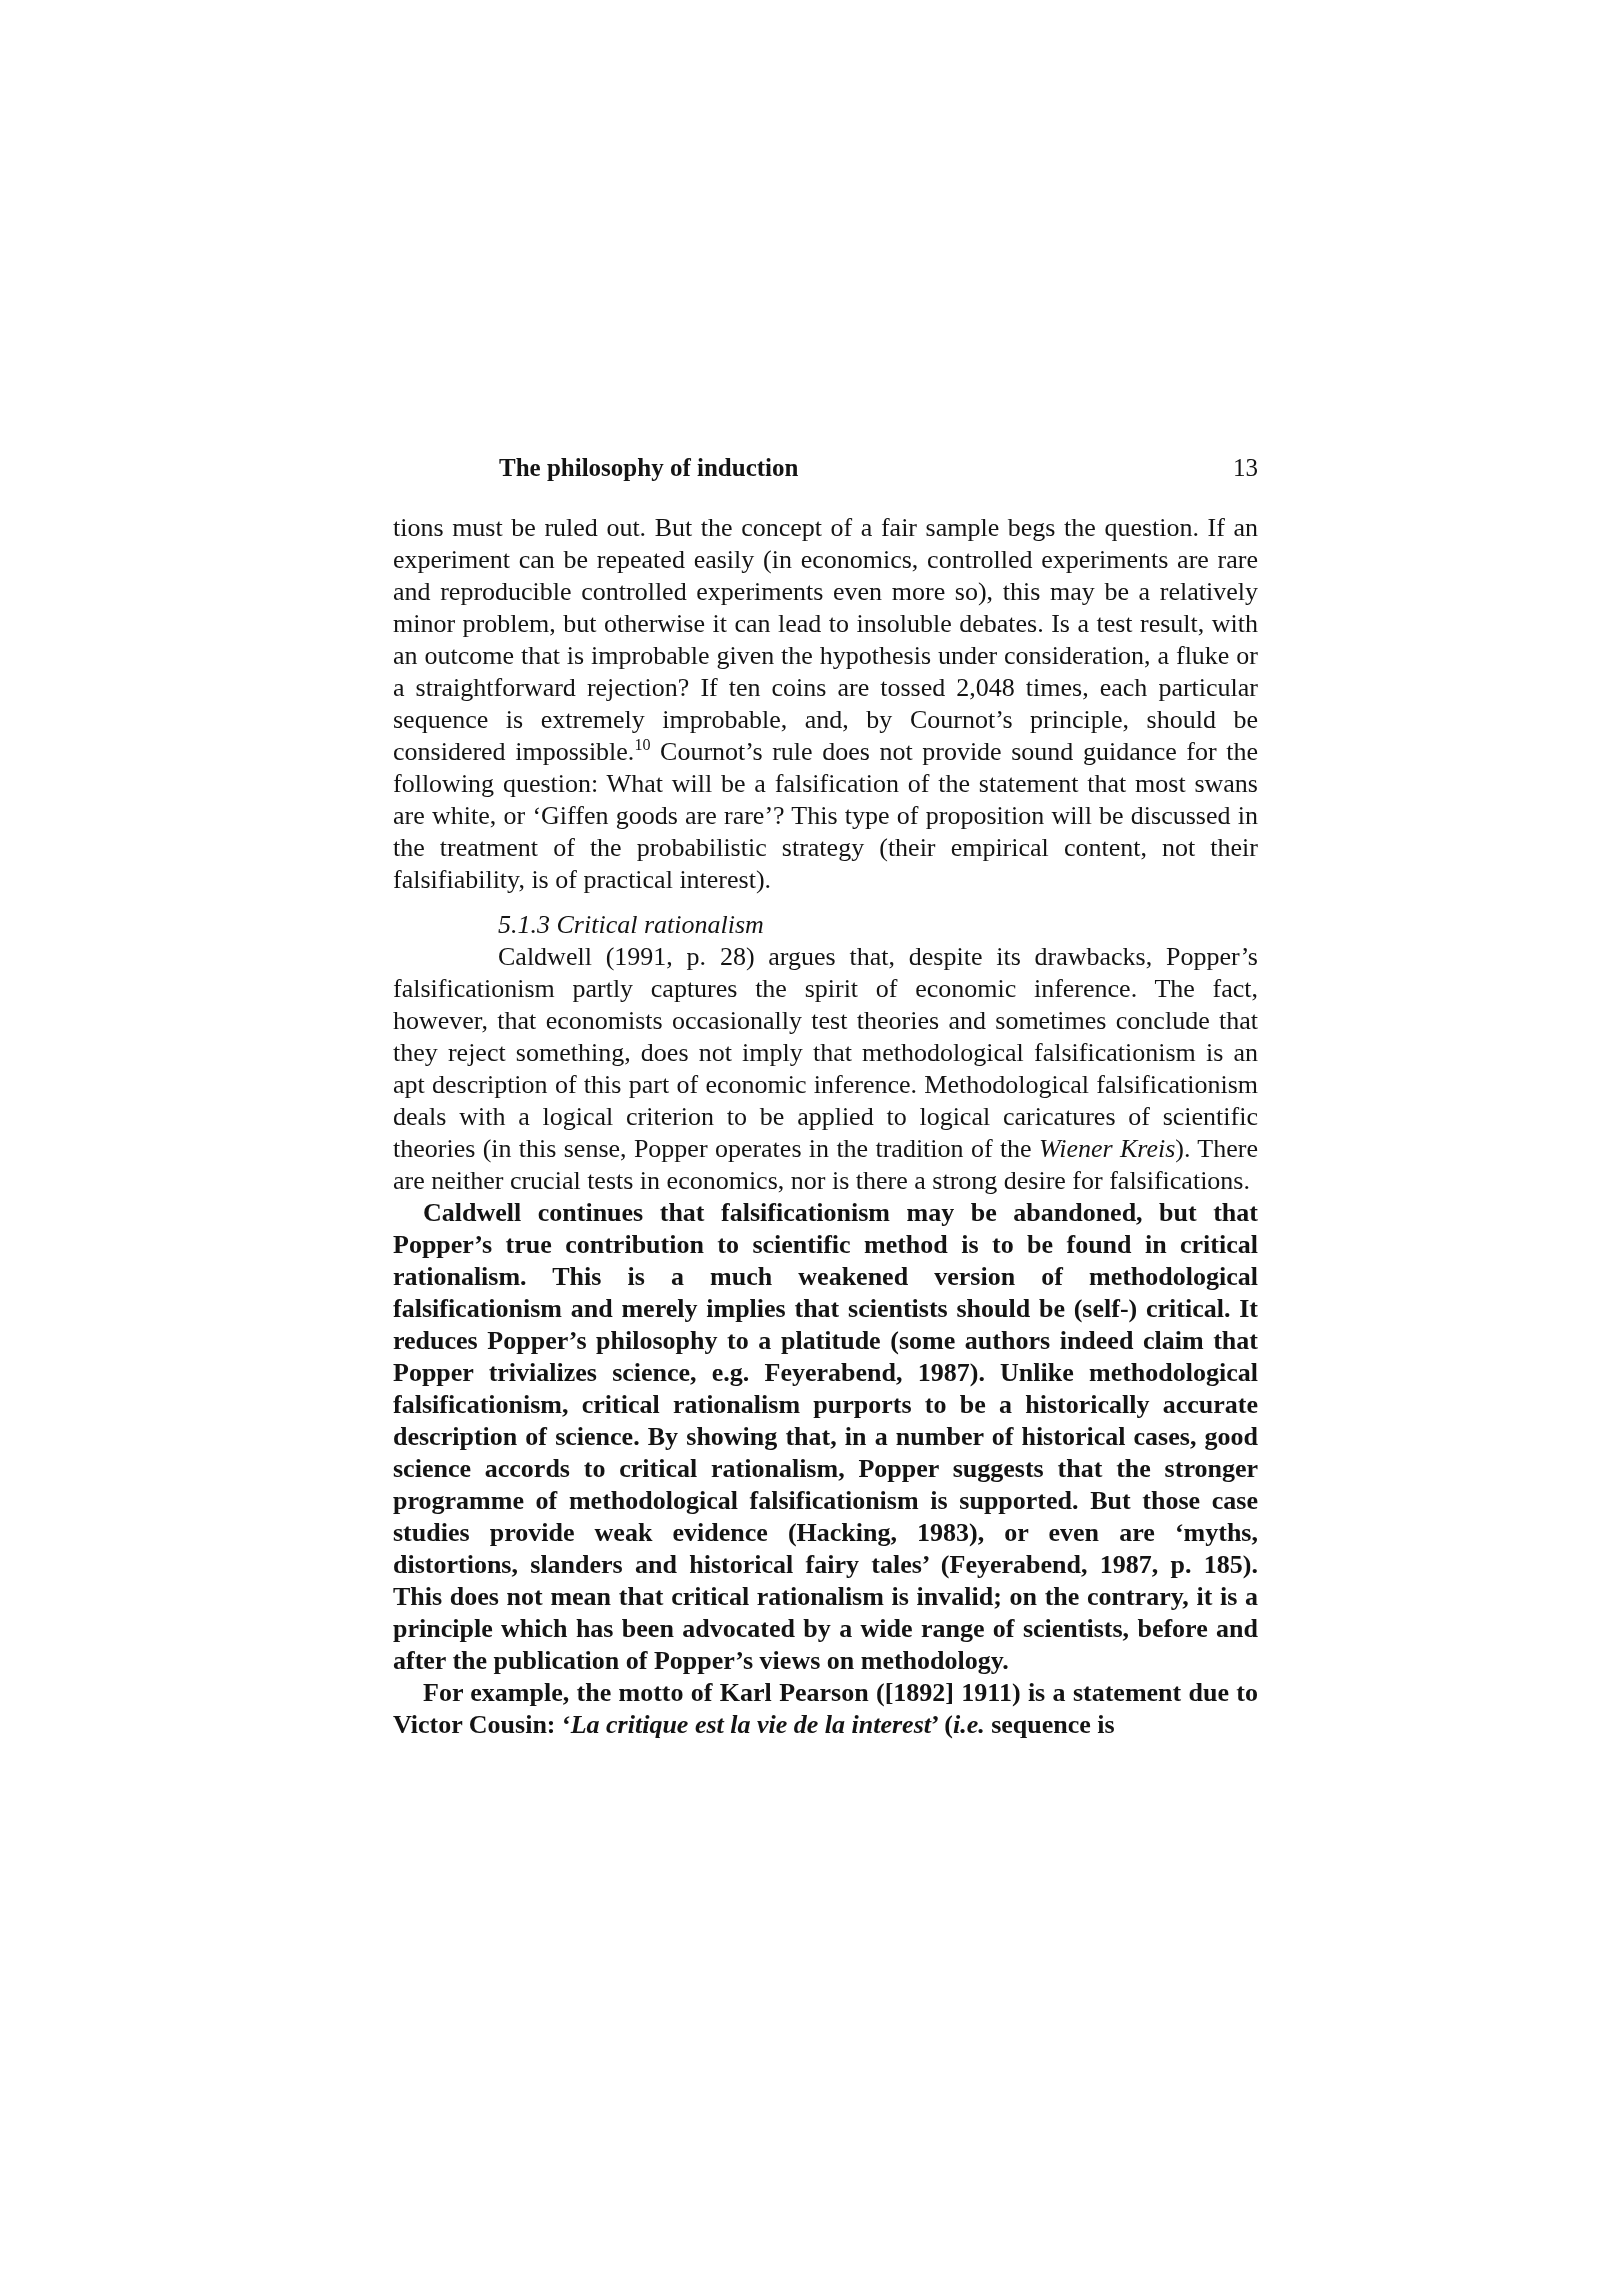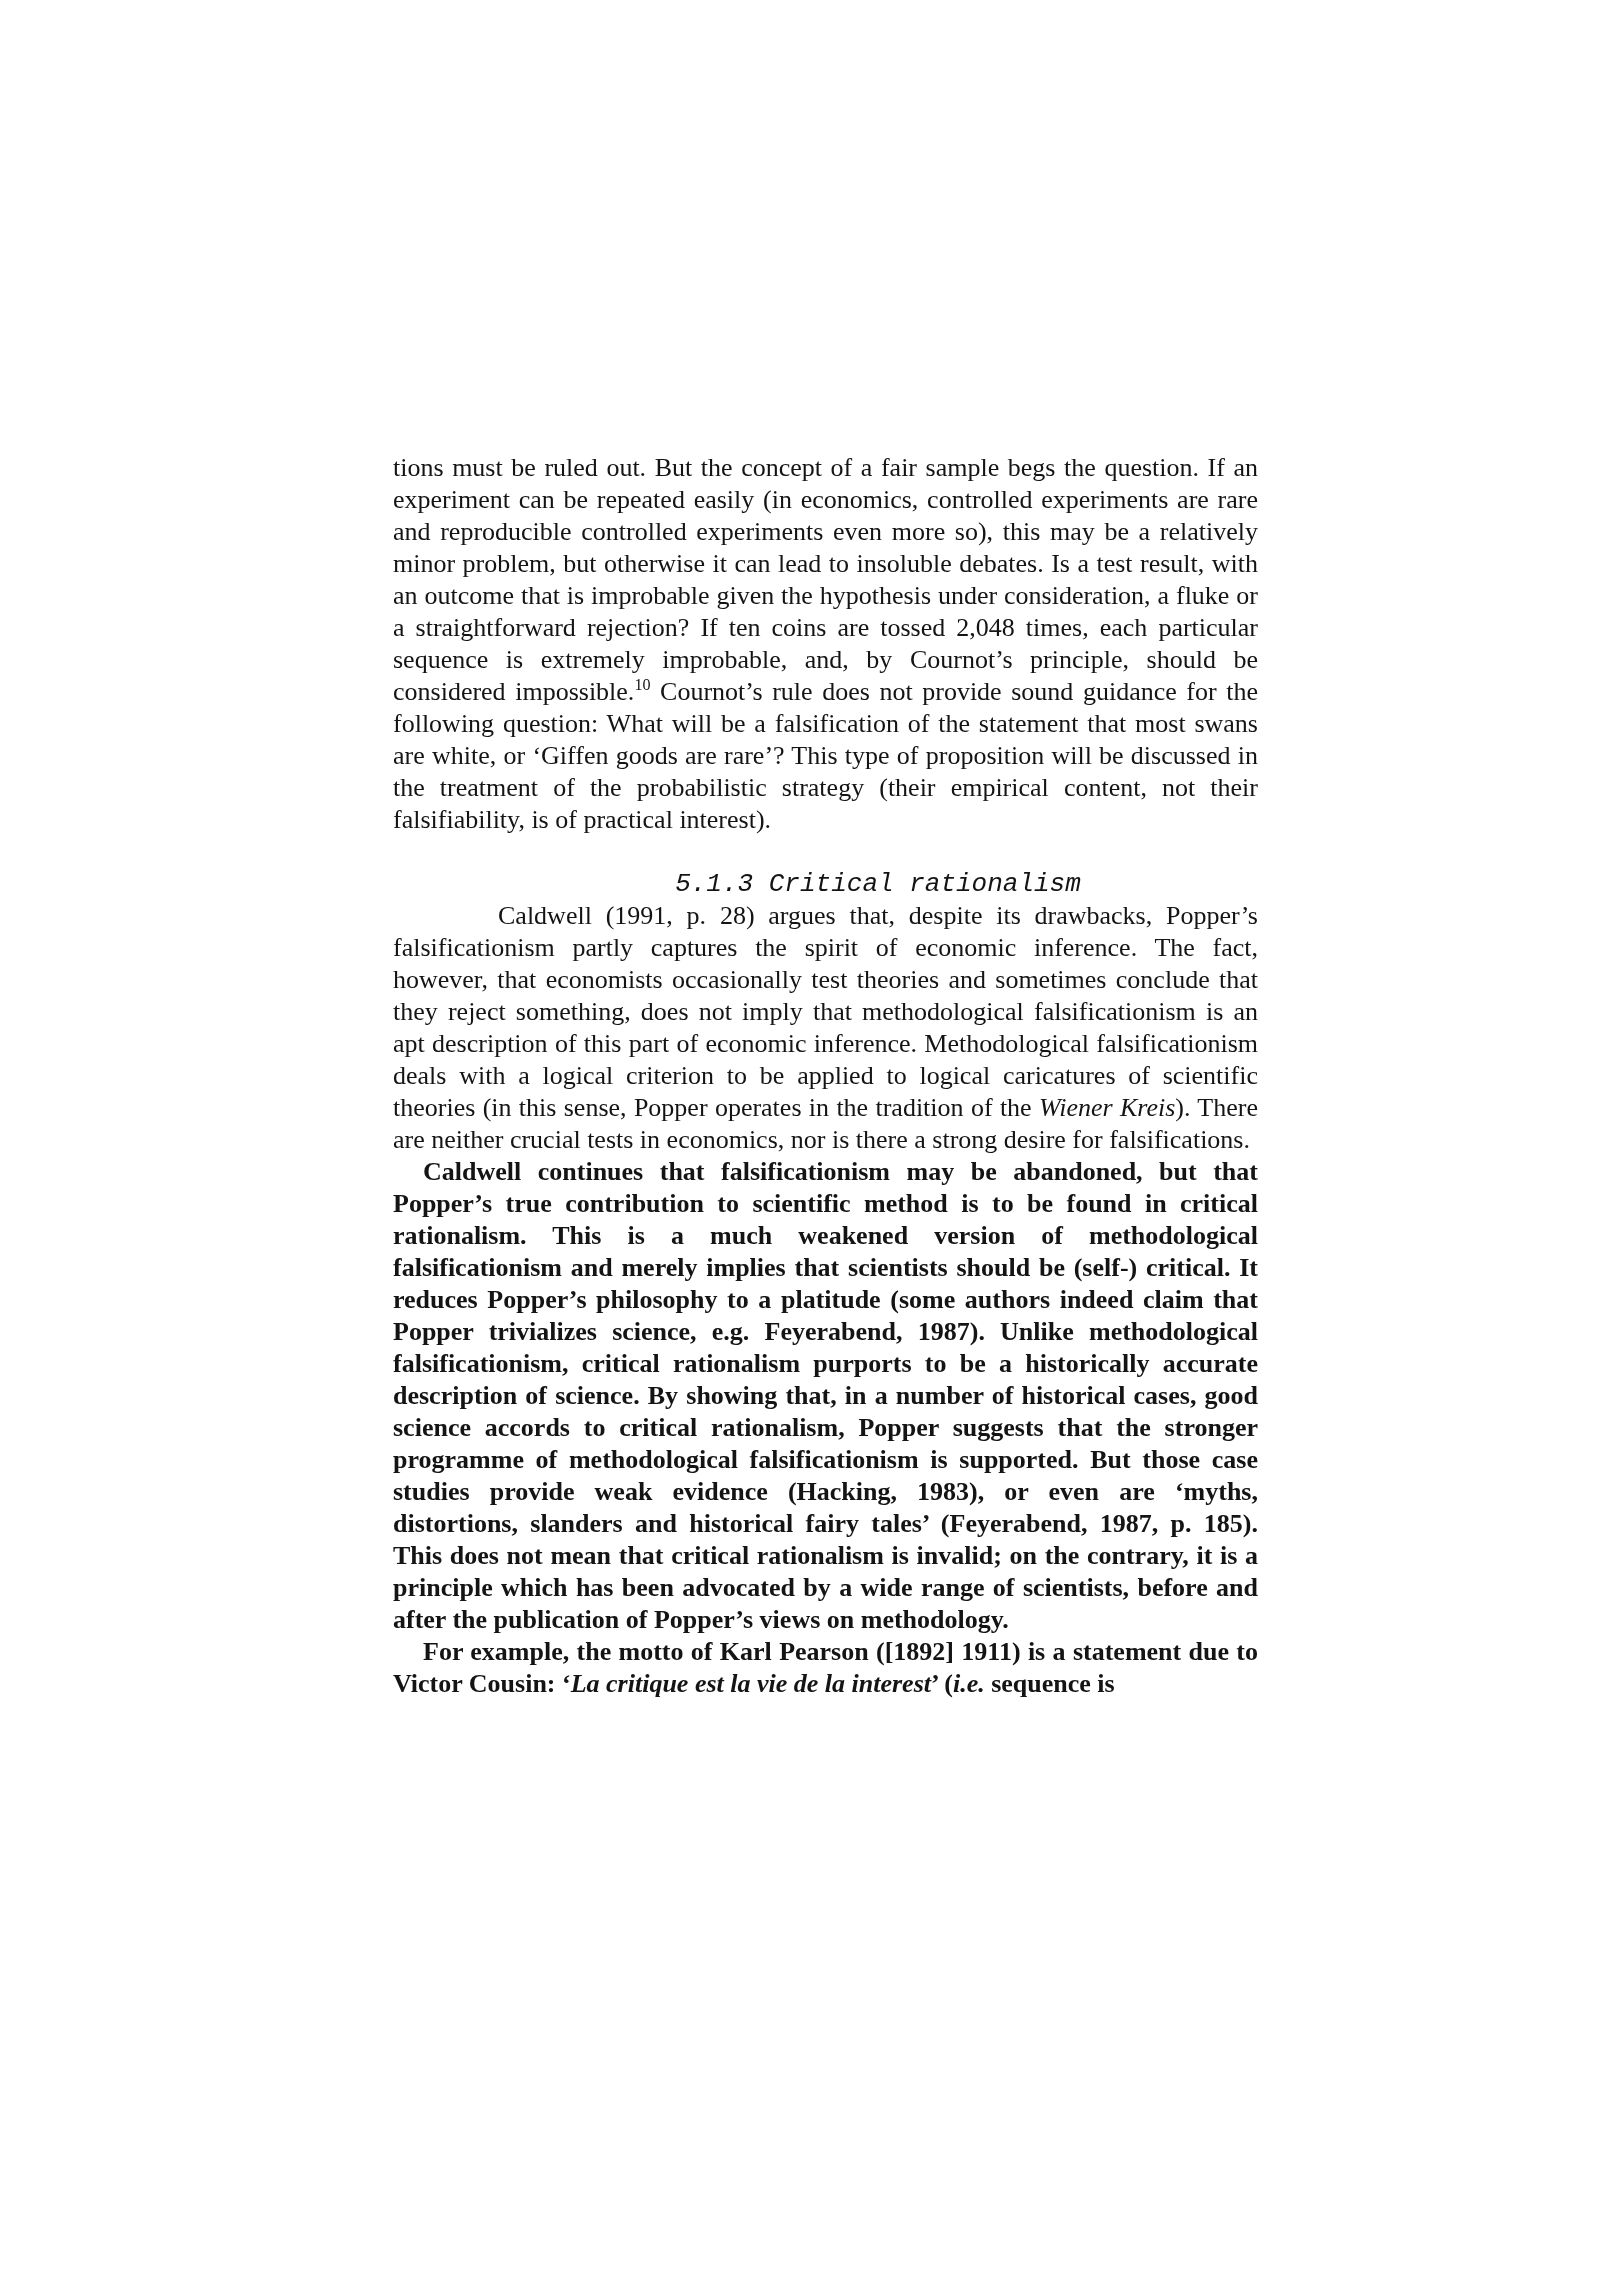--- a/index.html
+++ b/index.html
@@ -36,37 +36,40 @@
     font-size: 26px;
     line-height: 32px;
     text-align: justify;
     text-justify: inter-word;
   }
   p.para { margin: 0; }
   p.indent-none  { text-indent: 0; }
   p.indent-large { text-indent: 105px; }
   p.indent-small { text-indent: 30px; font-weight: bold; }
   h2.heading {
-    margin: 32px 0 0 0;
+    margin: 13px 0 0 0;
     padding-left: 105px;
     font-size: 26px;
     line-height: 32px;
     font-weight: normal;
     font-style: italic;
-    text-align: center;
-    font-family: Liberation Mono, monospace;
+    text-align: left;
   }
   sup { font-size: 62%; line-height: 0; }
   em { font-style: italic; }
 </style>
 </head>
 <body>
 
 <div class="page">
   <div class="text-column">
+    <header class="running-head">
+      <span class="rh-title">The philosophy of induction</span>
+      <span class="rh-number">13</span>
+    </header>
     <main class="body-blocks">
         <p class="para indent-none"><span>tions must be ruled out. But the concept of a fair sample begs the question. If an experiment can be repeated easily (in economics, controlled experiments are rare and reproducible controlled experiments even more so), this may be a relatively minor problem, but otherwise it can lead to insoluble debates. Is a test result, with an outcome that is improbable given the hypothesis under consideration, a fluke or a straightforward rejection? If ten coins are tossed 2,048 times, each particular sequence is extremely improbable, and, by Cournot’s principle, should be considered impossible.</span><sup>10</sup><span> Cournot’s rule does not provide sound guidance for the following question: What will be a falsification of the statement that most swans are white, or ‘Giffen goods are rare’? This type of proposition will be discussed in the treatment of the probabilistic strategy (their empirical content, not their falsifiability, is of practical interest).</span></p>
         <h2 class="heading"><em>5.1.3 Critical rationalism</em></h2>
         <p class="para indent-large"><span>Caldwell (1991, p. 28) argues that, despite its drawbacks, Popper’s falsificationism partly captures the spirit of economic inference. The fact, however, that economists occasionally test theories and sometimes conclude that they reject something, does not imply that methodological falsificationism is an apt description of this part of economic inference. Methodological falsificationism deals with a logical criterion to be applied to logical caricatures of scientific theories (in this sense, Popper operates in the tradition of the </span><em>Wiener Kreis</em><span>). There are neither crucial tests in economics, nor is there a strong desire for falsifications.</span></p>
         <p class="para indent-small"><span>Caldwell continues that falsificationism may be abandoned, but that Popper’s true contribution to scientific method is to be found in critical rationalism. This is a much weakened version of methodological falsificationism and merely implies that scientists should be (self-) critical. It reduces Popper’s philosophy to a platitude (some authors indeed claim that Popper trivializes science, e.g. Feyerabend, 1987). Unlike methodological falsificationism, critical rationalism purports to be a historically accurate description of science. By showing that, in a number of historical cases, good science accords to critical rationalism, Popper suggests that the stronger programme of methodological falsificationism is supported. But those case studies provide weak evidence (Hacking, 1983), or even are ‘myths, distortions, slanders and historical fairy tales’ (Feyerabend, 1987, p. 185). This does not mean that critical rationalism is invalid; on the contrary, it is a principle which has been advocated by a wide range of scientists, before and after the publication of Popper’s views on methodology.</span></p>
         <p class="para indent-small"><span>For example, the motto of Karl Pearson ([1892] 1911) is a statement due to Victor Cousin: ‘</span><em>La critique est la vie de la interest</em><span>’ (</span><em>i.e.</em><span> sequence is</span></p>
       </main>
   </div>
 </div>
 

